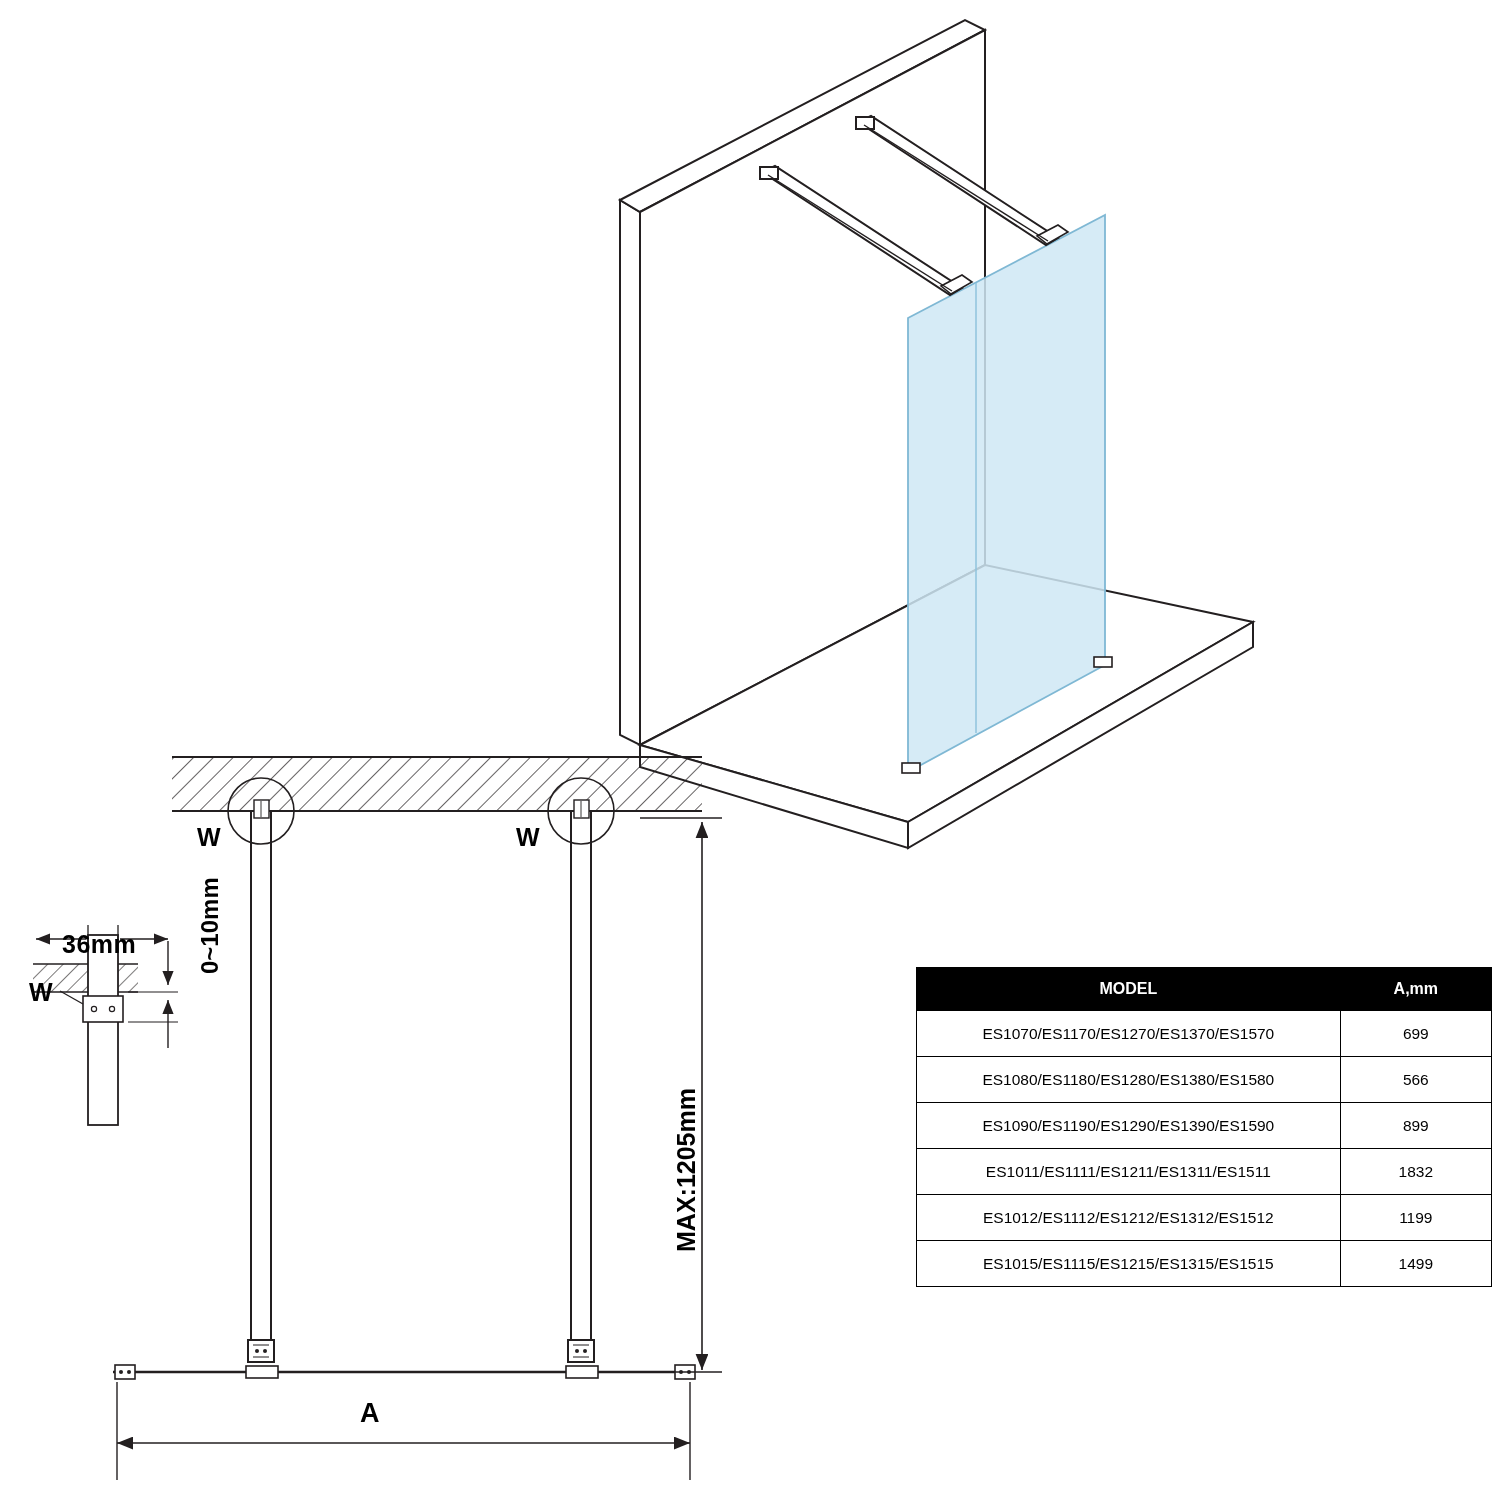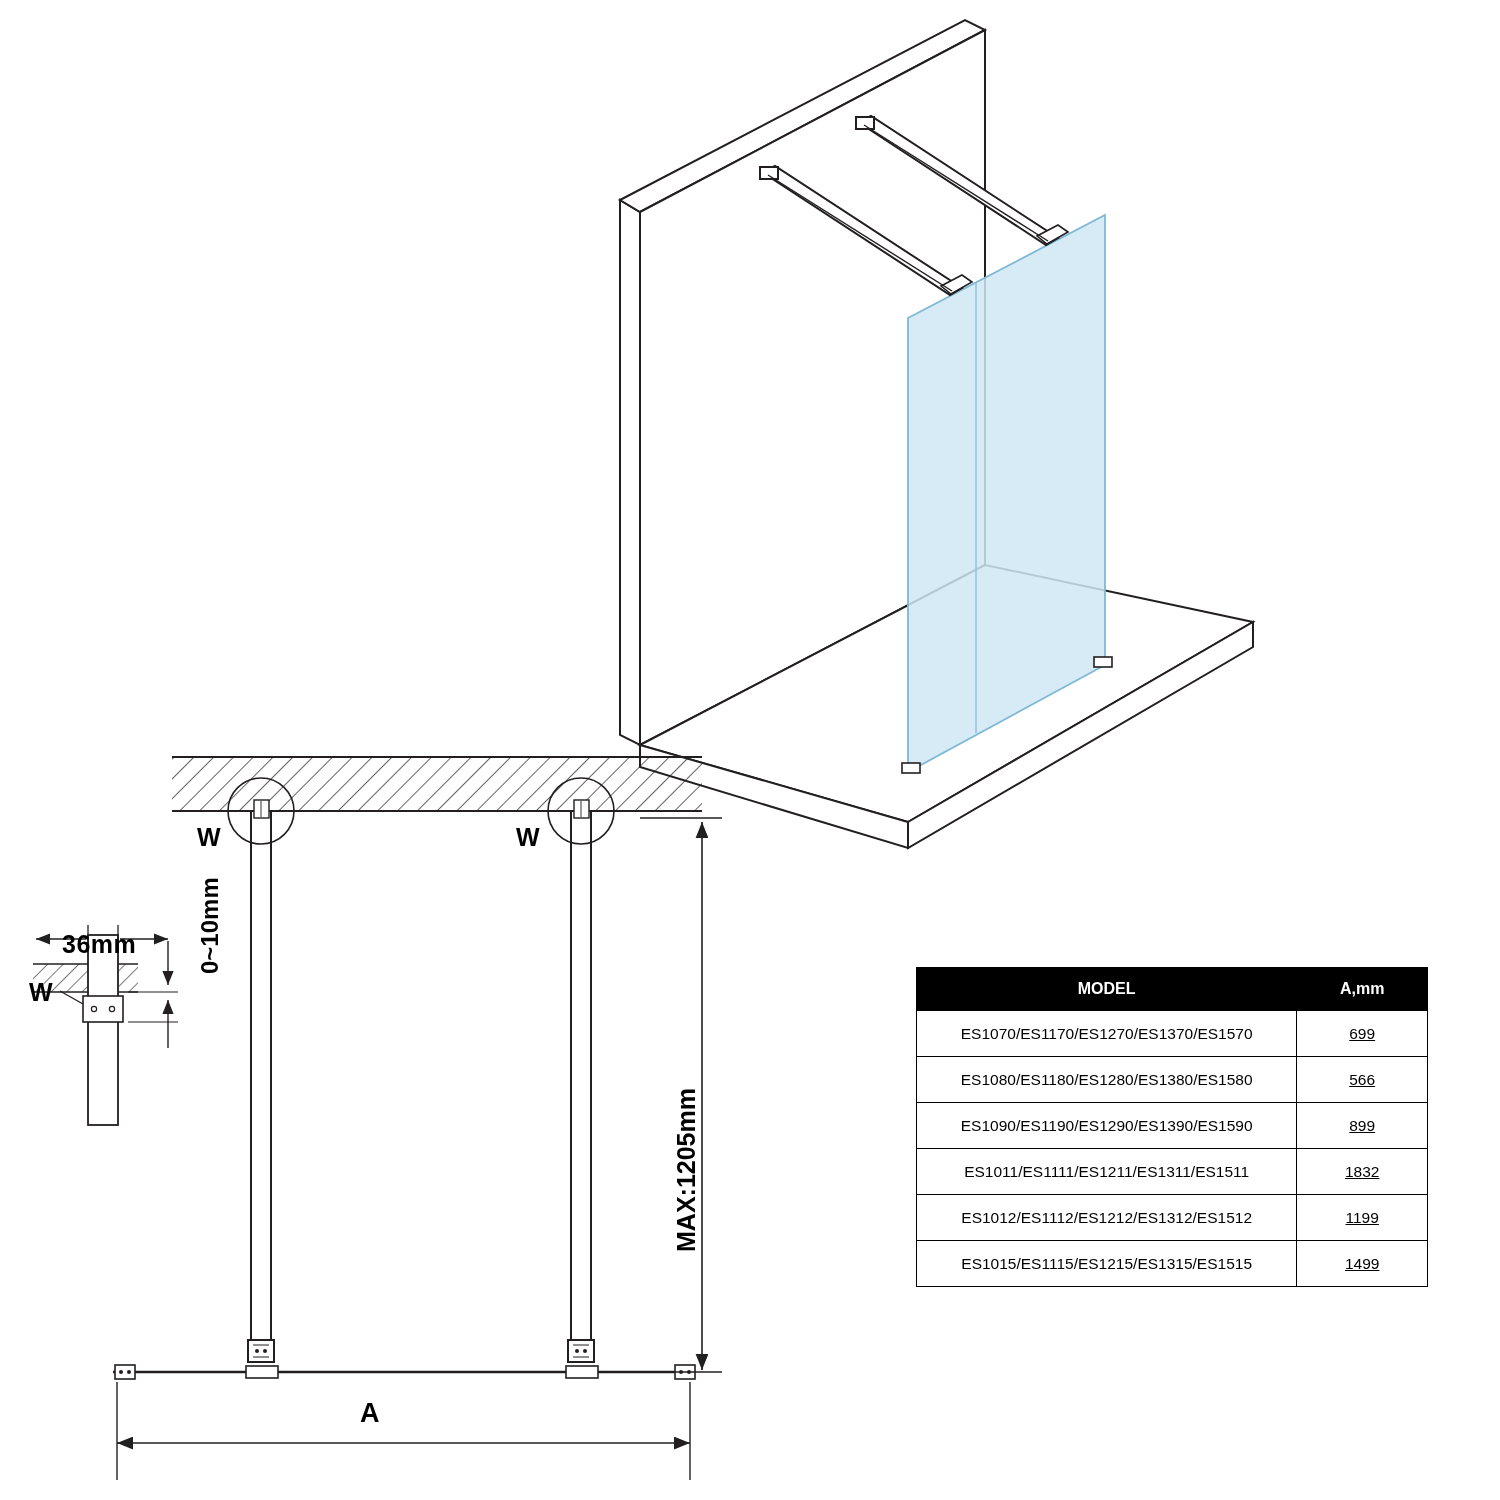--- a/index.html
+++ b/index.html
@@ -44,21 +44,21 @@
     left: 672px; top: 1252px; font-size: 25px;
     transform: rotate(-90deg); transform-origin: left top;
   }
   .lbl-a { left: 360px; top: 1398px; font-size: 27px; }
 
   
   .model-table {
     position: absolute;
     left: 916px;
     top: 967px;
-    width: 512px;
+    width: 576px;
     border-collapse: collapse;
     font-family: "Liberation Sans", sans-serif;
     background: #fff;
   }
   .model-table th, .model-table td {
     border: 1px solid #000;
     text-align: center;
     font-size: 15.5px;
     color: #000;
     height: 45px;
@@ -66,21 +66,21 @@
   }
   .model-table thead th {
     background: #000;
     color: #fff;
     font-weight: bold;
     font-size: 16px;
     height: 42px;
     border: 1px solid #000;
   }
   .model-table td.model-col { width: 380px; }
-  .model-table td.a-col { width: 130px; text-decoration: underline; }
+  .model-table td.a-col { width: 130px; }
   .model-table th.model-col { width: 380px; }
   .model-table th.a-col { width: 130px; }
 </style>
 </head>
 <body>
 
 <div class="stage">
 
   <svg class="diagram" viewBox="0 0 1500 1500">
     <defs>

